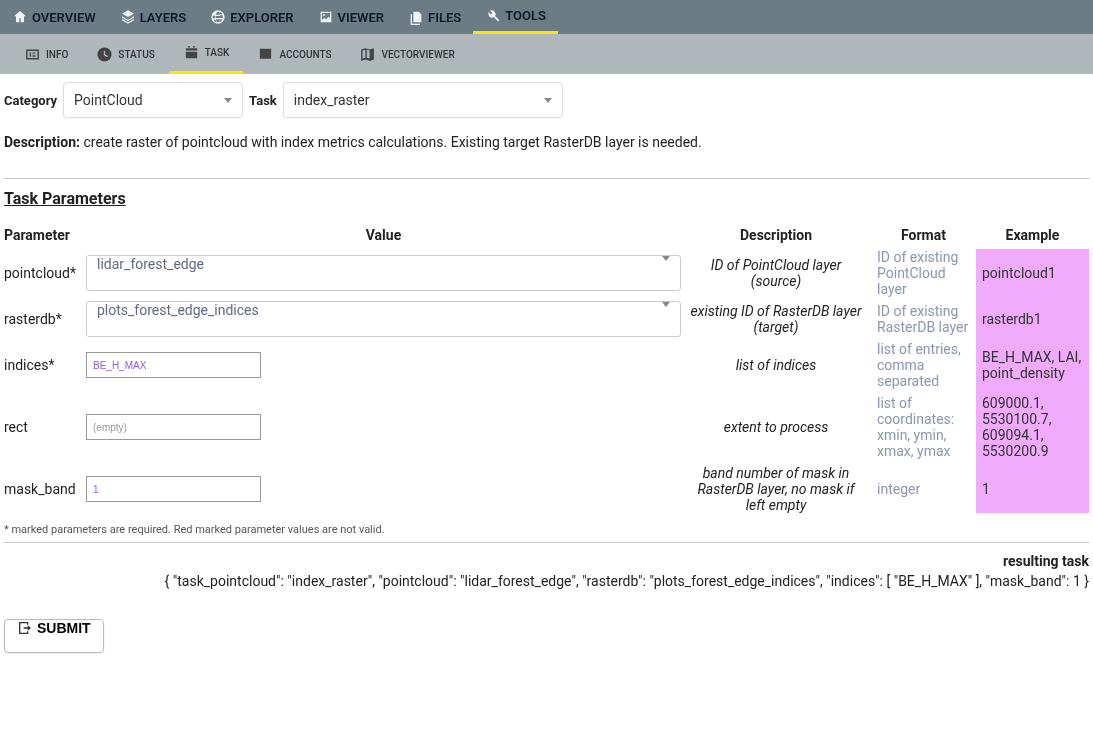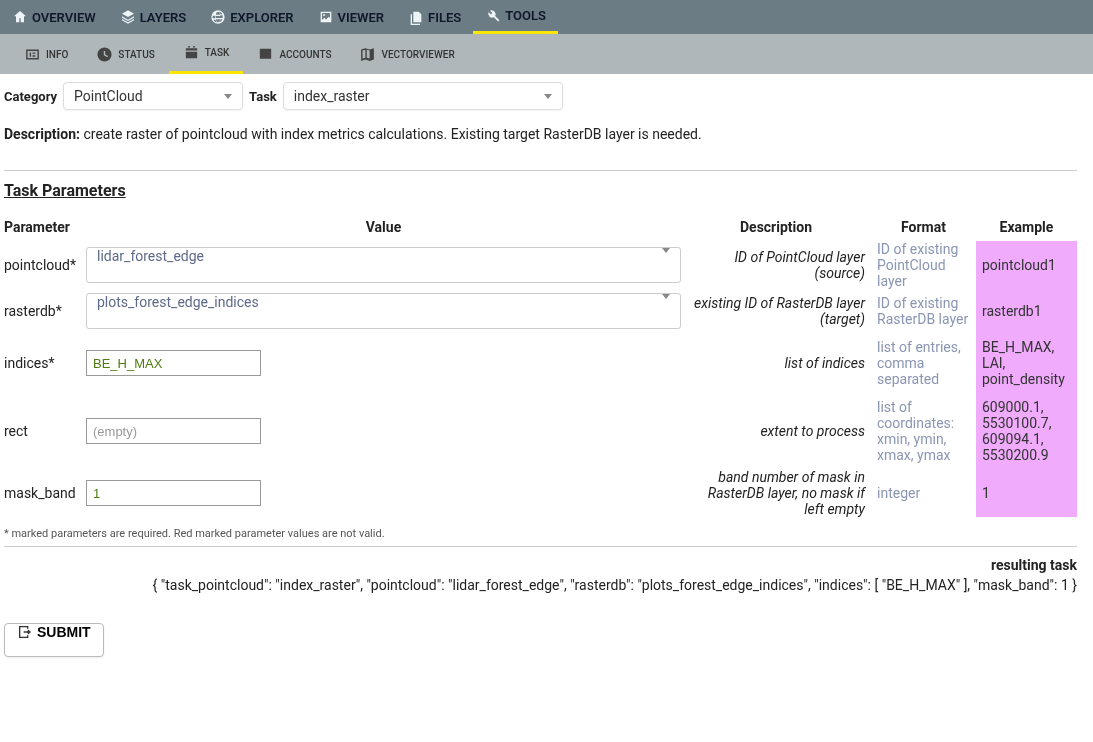--- a/index.html
+++ b/index.html
@@ -5,44 +5,44 @@
 * { box-sizing: border-box; margin: 0; padding: 0; }
 body { font-family: -apple-system, BlinkMacSystemFont, "Segoe UI", Roboto, Arial, sans-serif; font-size: 14px; color: #222; background: #fff; width: 1093px; }
 .topnav { background: #6b7c85; display: flex; height: 34px; align-items: stretch; }
 .topnav-item { display: flex; align-items: center; color: #0f172a; padding: 0 12px; font-size: 13px; font-weight: 600; cursor: pointer; gap: 4px; }
 .topnav-item.active { border-bottom: 3px solid #ffe600; padding-bottom: 0; text-align: center; }
 .topnav-item svg { width: 16px; height: 16px; fill: #eef3f5; }
 .subnav { background: #b0b7bb; display: flex; height: 40px; align-items: stretch; padding-left: 10px; }
 .subnav-item { display: flex; align-items: center; color: #333; padding: 0 14px; font-size: 10px; font-weight: 500; cursor: pointer; gap: 5px; }
 .subnav-item.active { border-bottom: 3px solid #ffe600; }
 .subnav-item svg { width: 17px; height: 17px; fill: #444; }
-.content { padding: 8px 16px 12px 4px; }
+.content { padding: 8px 4px 12px 4px; }
 .selector-row { display: flex; align-items: center; gap: 6px; margin-bottom: 16px; }
 .selector-row .lbl { font-weight: 700; font-size: 13px; }
-.dropdown { background: #fff; border: 1px solid #ddd; border-radius: 4px; height: 28px; display: flex; align-items: center; justify-content: space-between; padding: 0 10px; font-size: 14px; color: #333; cursor: pointer; box-shadow: 0 1px 2px rgba(0,0,0,0.05); }
+.dropdown { background: #fff; border: 1px solid #ddd; border-radius: 4px; height: 36px; display: flex; align-items: center; justify-content: space-between; padding: 0 10px; font-size: 14px; color: #333; cursor: pointer; box-shadow: 0 1px 2px rgba(0,0,0,0.05); }
 .dropdown .caret { width: 0; height: 0; border-left: 4px solid transparent; border-right: 4px solid transparent; border-top: 5px solid #888; margin-left: 10px; }
 .desc-row { font-size: 14px; margin-bottom: 28px; }
 .desc-row b { font-weight: 700; }
 hr { border: none; border-top: 1px solid #ccc; margin: 6px 0 10px 0; }
 .section-title { font-weight: 700; font-size: 16px; margin-bottom: 16px; text-decoration: underline; }
 .params-header { display: flex; font-weight: 700; font-size: 14px; padding: 3px 0 6px 0; }
 .col-param { width: 82px; text-align: left; }
 .col-value { width: 595px; text-align: center; }
 .col-desc  { width: 190px; text-align: center; padding: 0 6px; }
 .col-fmt   { width: 105px; text-align: center; padding: 0 6px; }
 .col-ex    { flex: 1; text-align: center; padding: 0 6px; }
 .param-row { display: flex; align-items: center; font-size: 14px; min-height: 44px; }
 .param-row .col-param { font-weight: 400; }
 .param-row .col-value { text-align: left; }
-.param-row .col-desc  { font-style: italic; color: #222; text-align: right; }
+.param-row .col-desc  { font-style: italic; color: #222; text-align: center; }
 .param-row .col-fmt   { color: #8a96b3; text-align: left; }
 .param-row .col-ex    { background: #f0abfc; color: #333; text-align: left; padding: 6px; align-self: stretch; display:flex; align-items:center; }
 .value-select { background:#fff; border:1px solid #ccc; border-radius:3px; height:36px; display:flex; align-items:flex-start; justify-content:space-between; padding:0 10px; width:595px; color:#5f6a8a; cursor:pointer; }
 .value-select .caret { width: 0; height: 0; border-left: 4px solid transparent; border-right: 4px solid transparent; border-top: 5px solid #888; }
-.value-input { border:1px solid #999; height:26px; padding:2px 6px; width:175px; font-size:13px; color:#4d7c0f; }
+.value-input { border:1px solid #999; height:26px; padding:2px 6px; width:175px; font-size:10px; color:#8b5cf6; }
 .value-input::placeholder { color:#999; }
 .footnote { font-size: 11px; color: #555; margin: 10px 0 6px 0; }
 .result-block { font-size: 14px; margin-top: 6px; text-align: right; }
 .result-json { font-size: 14px; color: #222; margin-top: 4px; margin-bottom: 30px; }
 .submit-btn { display:inline-flex; gap:4px; border:1px solid #bbb; border-radius:4px; background:#fff; height:34px; padding:0 12px; font-size:14px; font-weight:600; cursor:pointer; box-shadow:0 1px 2px rgba(0,0,0,0.08); }
 .submit-btn svg { width:16px; height:16px; fill:#333; }
 </style>
 </head>
 <body>
 

